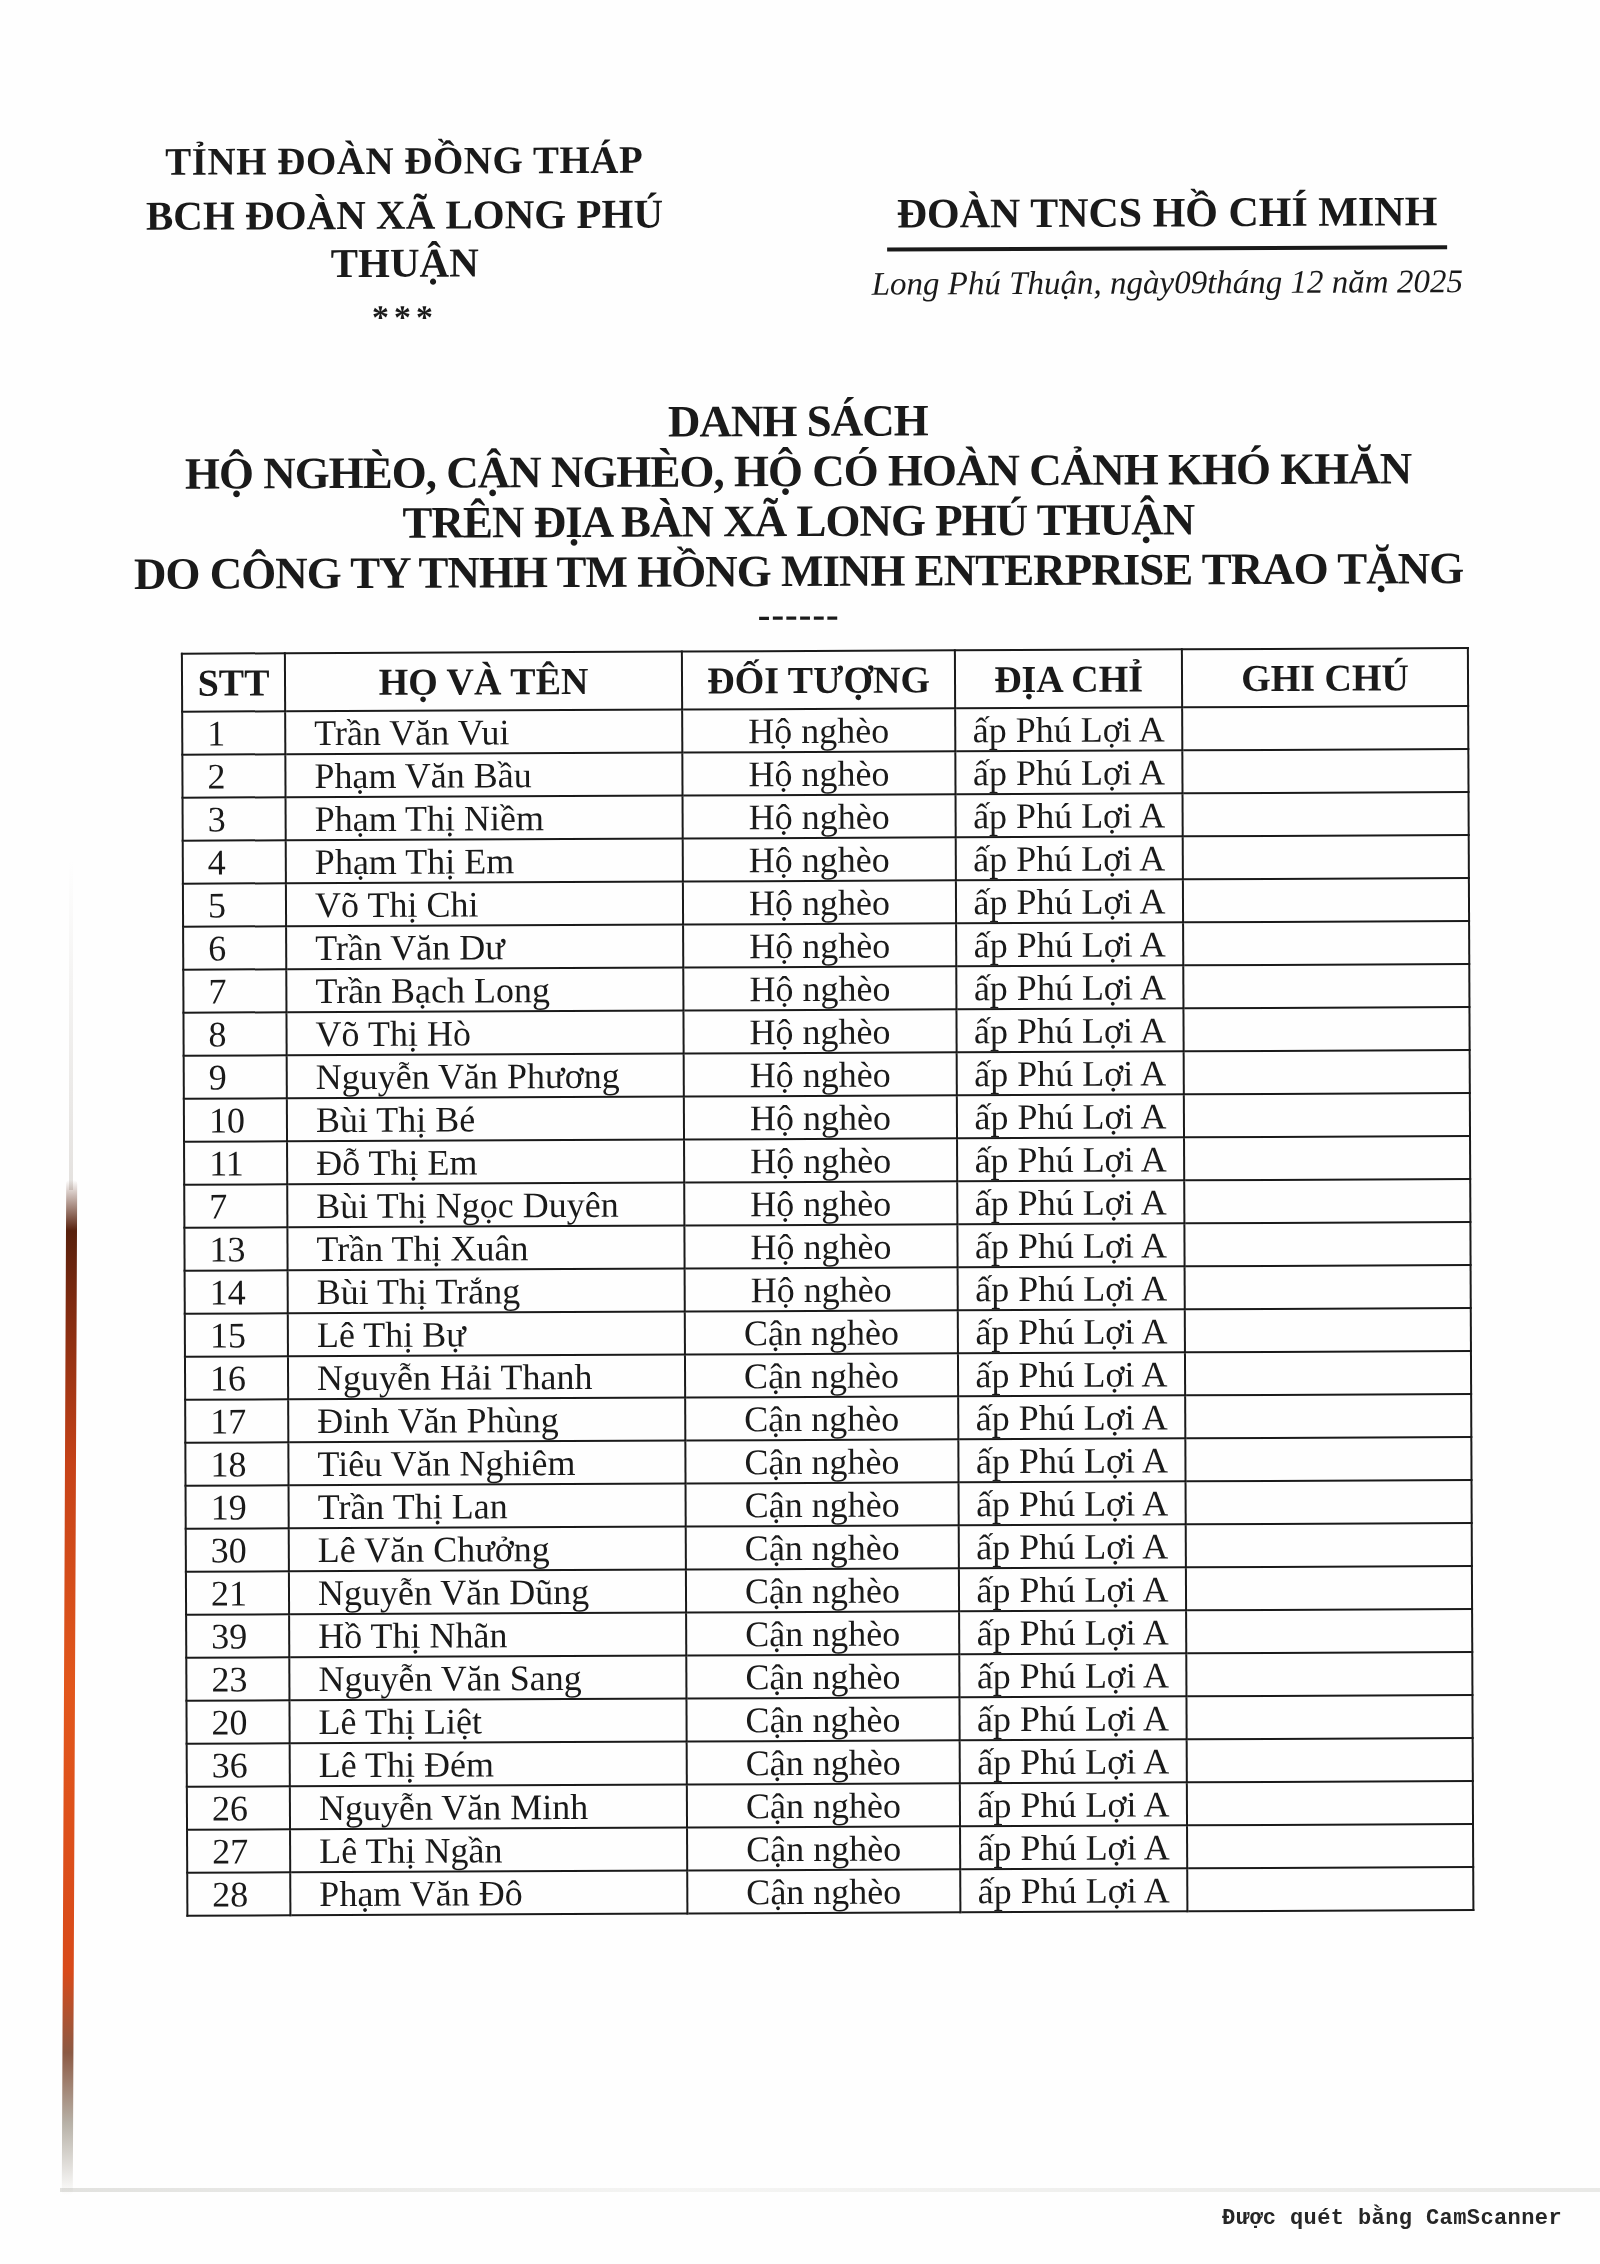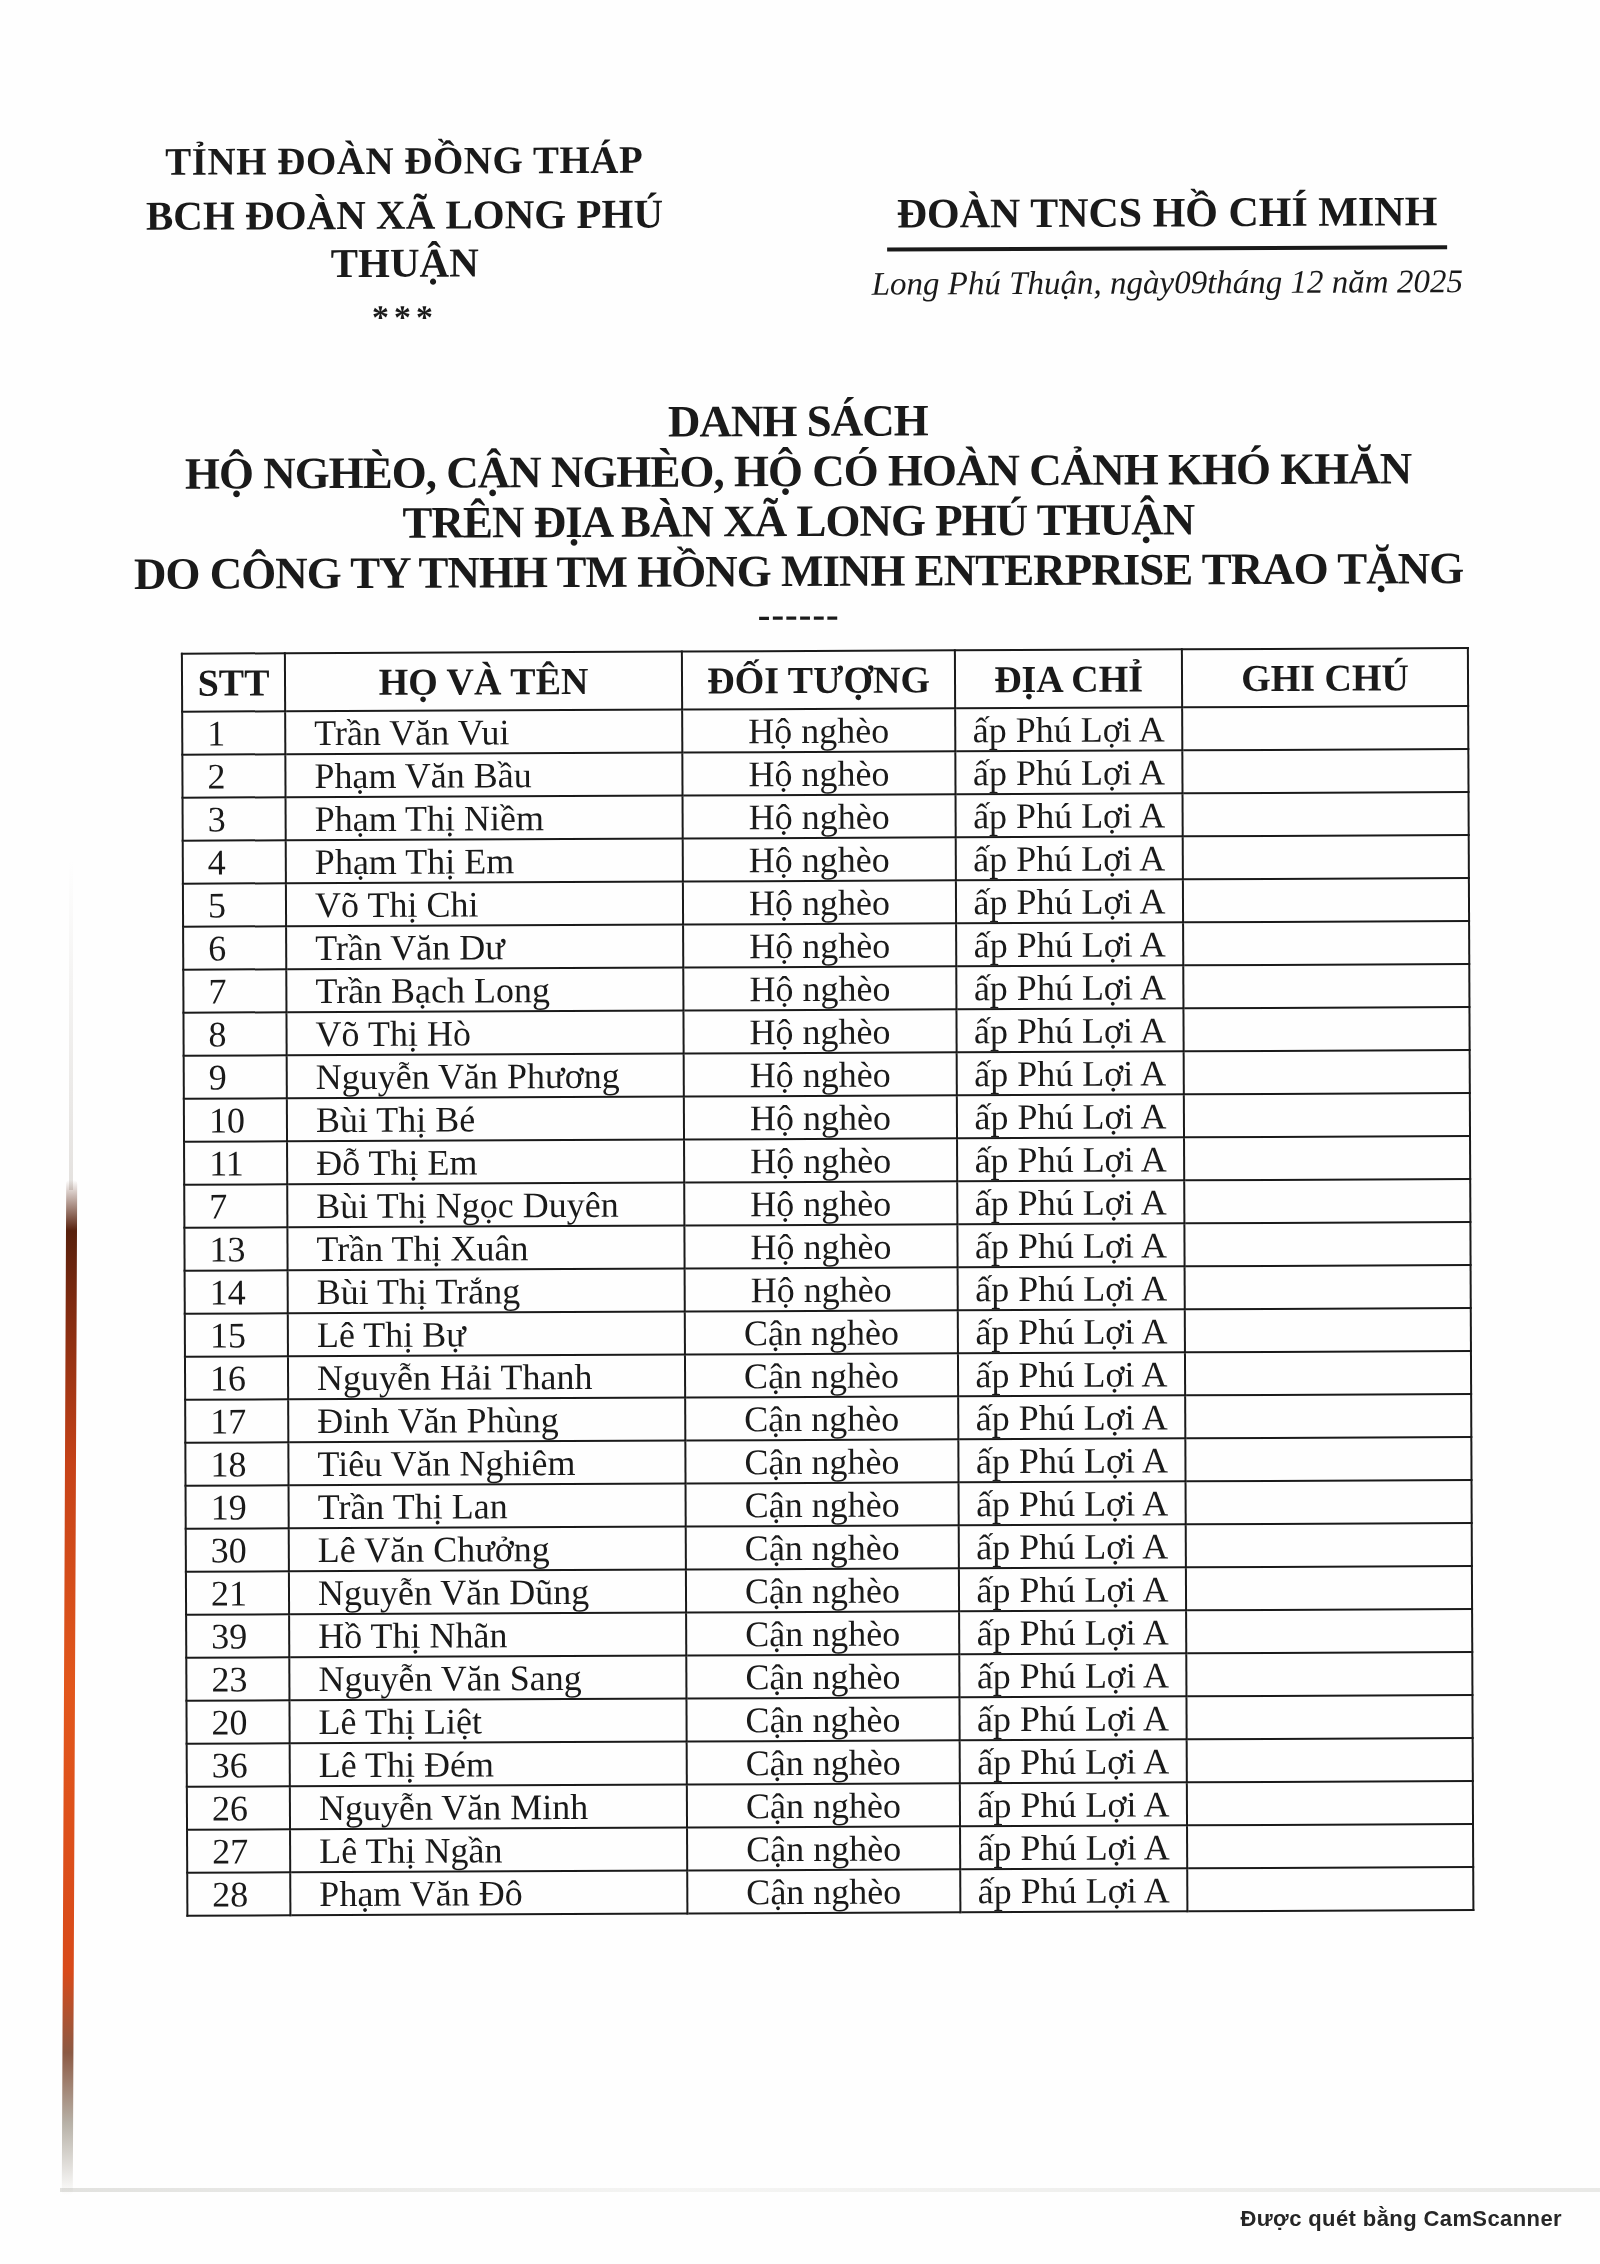--- a/index.html
+++ b/index.html
@@ -58,21 +58,21 @@
   }
   .page-edge {
     position: absolute; left: 60px; top: 2188px; width: 1544px; height: 4px; opacity: 0.5;
     background: linear-gradient(to right,
       rgba(150,150,140,0.55), rgba(180,180,170,0.25) 40%, rgba(160,160,150,0.45));
   }
 
   
   .watermark {
     position: absolute; right: 38px; top: 2206px;
-    font-family: Liberation Sans, sans-serif;
+    font-family: Liberation Mono, monospace;
     font-size: 22px; font-weight: 600; color: #262626; letter-spacing: 0.4px;
   }
 </style>
 </head>
 <body>
 
 <div class="page">
 
   <div class="content">
 

